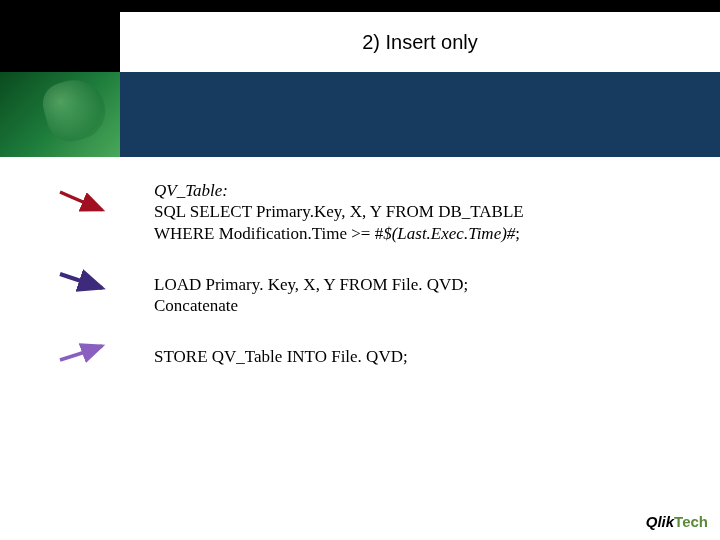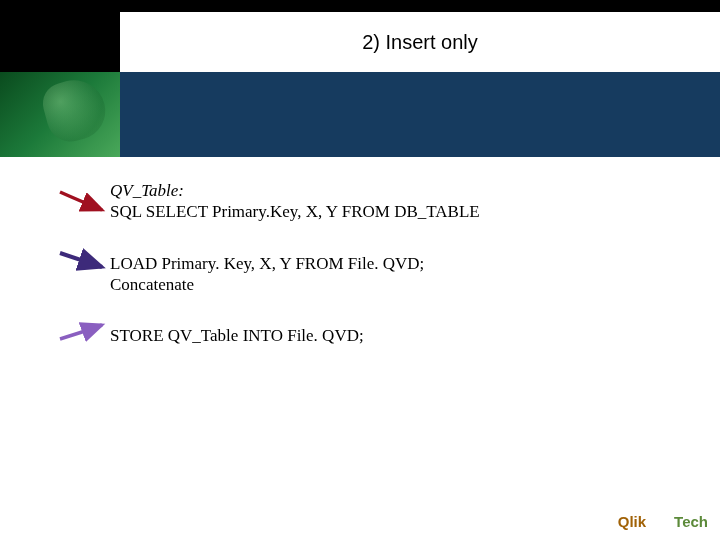--- a/index.html
+++ b/index.html
@@ -22,27 +22,27 @@
       position: absolute;
       top: 8px; left: 45px;
       width: 60px; height: 60px;
       background: radial-gradient(ellipse at 30% 30%, rgba(180,240,170,0.35), rgba(0,60,20,0.15) 70%);
       border-radius: 40% 60% 55% 45%;
       transform: rotate(-15deg);
     }
     .strip-right { flex: 1; background: #163b5f; }
     .content { position: absolute; top: 180px; left: 110px; width: 540px; }
     .block { position: relative; margin-bottom: 30px; }
-    .code-text { font-family: 'Times New Roman', serif; font-size: 17px; line-height: 1.25; color: #000; }
+    .code-text { font-family: 'Times New Roman', serif; font-size: 17px; line-height: 1.25; color: #000; margin-left: 44px; }
     .italic { font-style: italic; }
     .bold { font-weight: normal; }
     .arrow-svg { position: absolute; overflow: visible; }
     .logo { position: absolute; right: 12px; bottom: 10px; font-size: 15px; font-weight: bold; }
-    .logo .q { color: #a16207; }
-    .logo .tech { color: #5c8a3a; margin-left: 28px; }
+    .logo .q { color: #000000; font-style: italic; }
+    .logo .tech { color: #5c8a3a; }
   </style>
 </head>
 <body>
 
 <div class="slide">
   <div class="top-bar"></div>
   <div class="header-row">
     <div class="header-left"></div>
     <div class="header-right">
       <div class="title">2) Insert only</div>
@@ -62,20 +62,23 @@
               <path d="M0,0 L7,3 L0,6 Z" fill="#a01020"></path>
             </marker>
           </defs>
         <path d="M2,4 Q20,12 44,22" stroke="#a01020" stroke-width="3.5" fill="none" marker-end="url(#ah1)"></path>
       </svg>
       <div class="code-text">
         <span class="italic">QV_Table:</span>
       </div>
       <div class="code-text">
         <span class="bold">SQL SELECT </span><span>Primary.Key, X, Y </span><span class="bold">FROM </span><span>DB_TABLE</span>
+      </div>
+      <div class="code-text">
+        <span class="bold">WHERE </span><span>Modification.Time &gt;= #</span><span class="italic bold">$(Last.Exec.Time)#</span><span>;</span>
       </div>
     </div>
 
     <div class="block">
       <svg class="arrow-svg" style="left:-52px; top:-4px;" width="55" height="30">
         <defs>
             <marker id="ah2" markerWidth="8" markerHeight="8" refX="6" refY="3" orient="auto">
               <path d="M0,0 L7,3 L0,6 Z" fill="#3d2a7a"></path>
             </marker>
           </defs>

